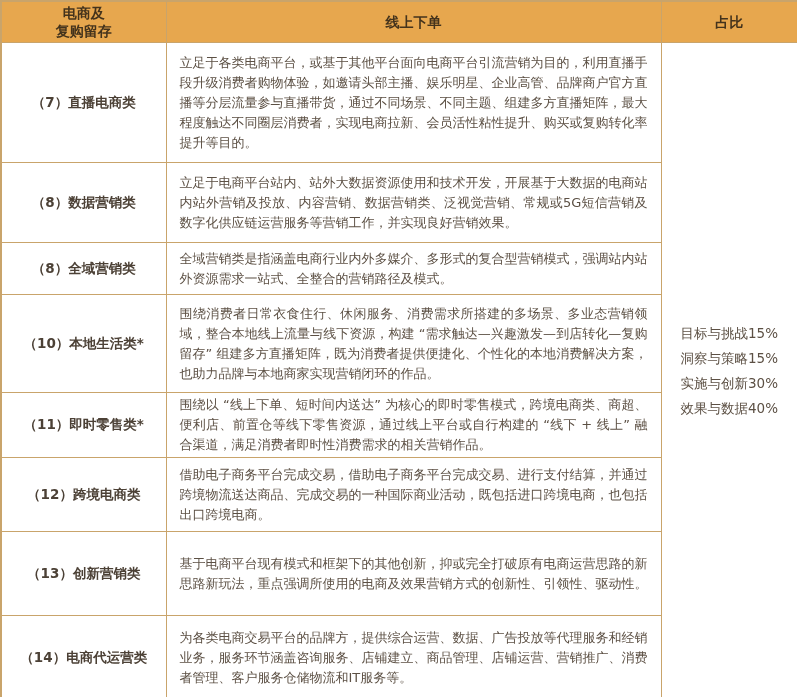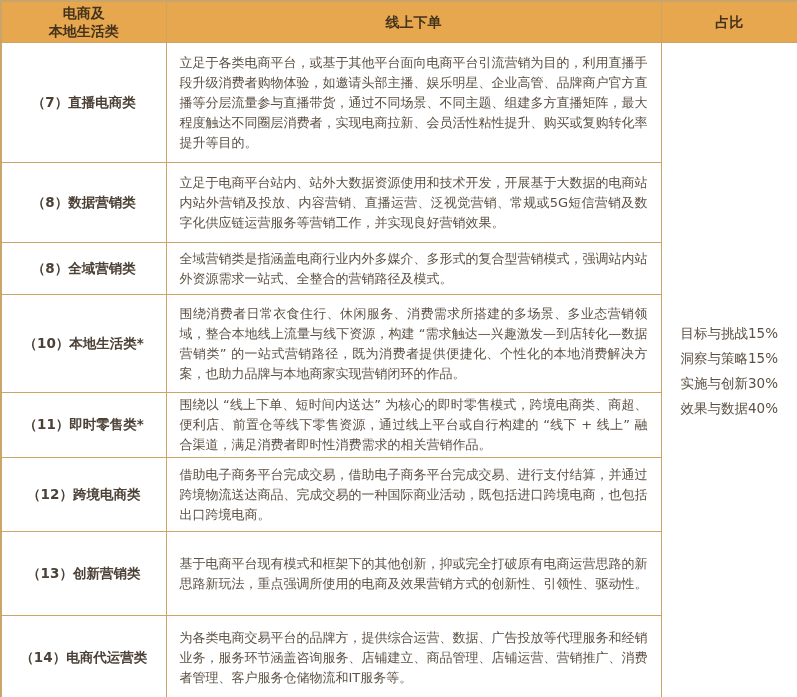--- a/index.html
+++ b/index.html
@@ -71,48 +71,48 @@
   <table class="cls">
     <colgroup>
       <col style="width:165px">
       <col style="width:495px">
       <col style="width:137px">
     </colgroup>
     <thead>
       <tr>
         <th>
           <div>电商及</div>
-          <div>本地生活类</div>
+          <div>复购留存</div>
         </th>
         <th>线上下单</th>
         <th>占比</th>
       </tr>
     </thead>
     <tbody>
       <tr class="h-r0">
         <td class="label">（7）直播电商类</td>
         <td class="desc">立足于各类电商平台，或基于其他平台面向电商平台引流营销为目的，利用直播手段升级消费者购物体验，如邀请头部主播、娱乐明星、企业高管、品牌商户官方直播等分层流量参与直播带货，通过不同场景、不同主题、组建多方直播矩阵，最大程度触达不同圈层消费者，实现电商拉新、会员活性粘性提升、购买或复购转化率提升等目的。</td>
         <td class="ratio" rowspan="8">
           <div>目标与挑战15%</div>
           <div>洞察与策略15%</div>
           <div>实施与创新30%</div>
           <div>效果与数据40%</div>
         </td>
       </tr>
       <tr class="h-r1">
         <td class="label">（8）数据营销类</td>
-        <td class="desc">立足于电商平台站内、站外大数据资源使用和技术开发，开展基于大数据的电商站内站外营销及投放、内容营销、直播运营、泛视觉营销、常规或5G短信营销及数字化供应链运营服务等营销工作，并实现良好营销效果。</td>
+        <td class="desc">立足于电商平台站内、站外大数据资源使用和技术开发，开展基于大数据的电商站内站外营销及投放、内容营销、数据营销类、泛视觉营销、常规或5G短信营销及数字化供应链运营服务等营销工作，并实现良好营销效果。</td>
       </tr>
       <tr class="h-r2">
         <td class="label">（8）全域营销类</td>
         <td class="desc">全域营销类是指涵盖电商行业内外多媒介、多形式的复合型营销模式，强调站内站外资源需求一站式、全整合的营销路径及模式。</td>
       </tr>
       <tr class="h-r3">
         <td class="label">（10）本地生活类*</td>
-        <td class="desc">围绕消费者日常衣食住行、休闲服务、消费需求所搭建的多场景、多业态营销领域，整合本地线上流量与线下资源，构建 “需求触达—兴趣激发—到店转化—数据营销类” 的一站式营销路径，既为消费者提供便捷化、个性化的本地消费解决方案，也助力品牌与本地商家实现营销闭环的作品。</td>
+        <td class="desc">围绕消费者日常衣食住行、休闲服务、消费需求所搭建的多场景、多业态营销领域，整合本地线上流量与线下资源，构建 “需求触达—兴趣激发—到店转化—复购留存” 组建多方直播矩阵，既为消费者提供便捷化、个性化的本地消费解决方案，也助力品牌与本地商家实现营销闭环的作品。</td>
       </tr>
       <tr class="h-r4">
         <td class="label">（11）即时零售类*</td>
         <td class="desc">围绕以 “线上下单、短时间内送达” 为核心的即时零售模式，跨境电商类、商超、便利店、前置仓等线下零售资源，通过线上平台或自行构建的 “线下 + 线上” 融合渠道，满足消费者即时性消费需求的相关营销作品。</td>
       </tr>
       <tr class="h-r5">
         <td class="label">（12）跨境电商类</td>
         <td class="desc">借助电子商务平台完成交易，借助电子商务平台完成交易、进行支付结算，并通过跨境物流送达商品、完成交易的一种国际商业活动，既包括进口跨境电商，也包括出口跨境电商。</td>
       </tr>
       <tr class="h-r6">

